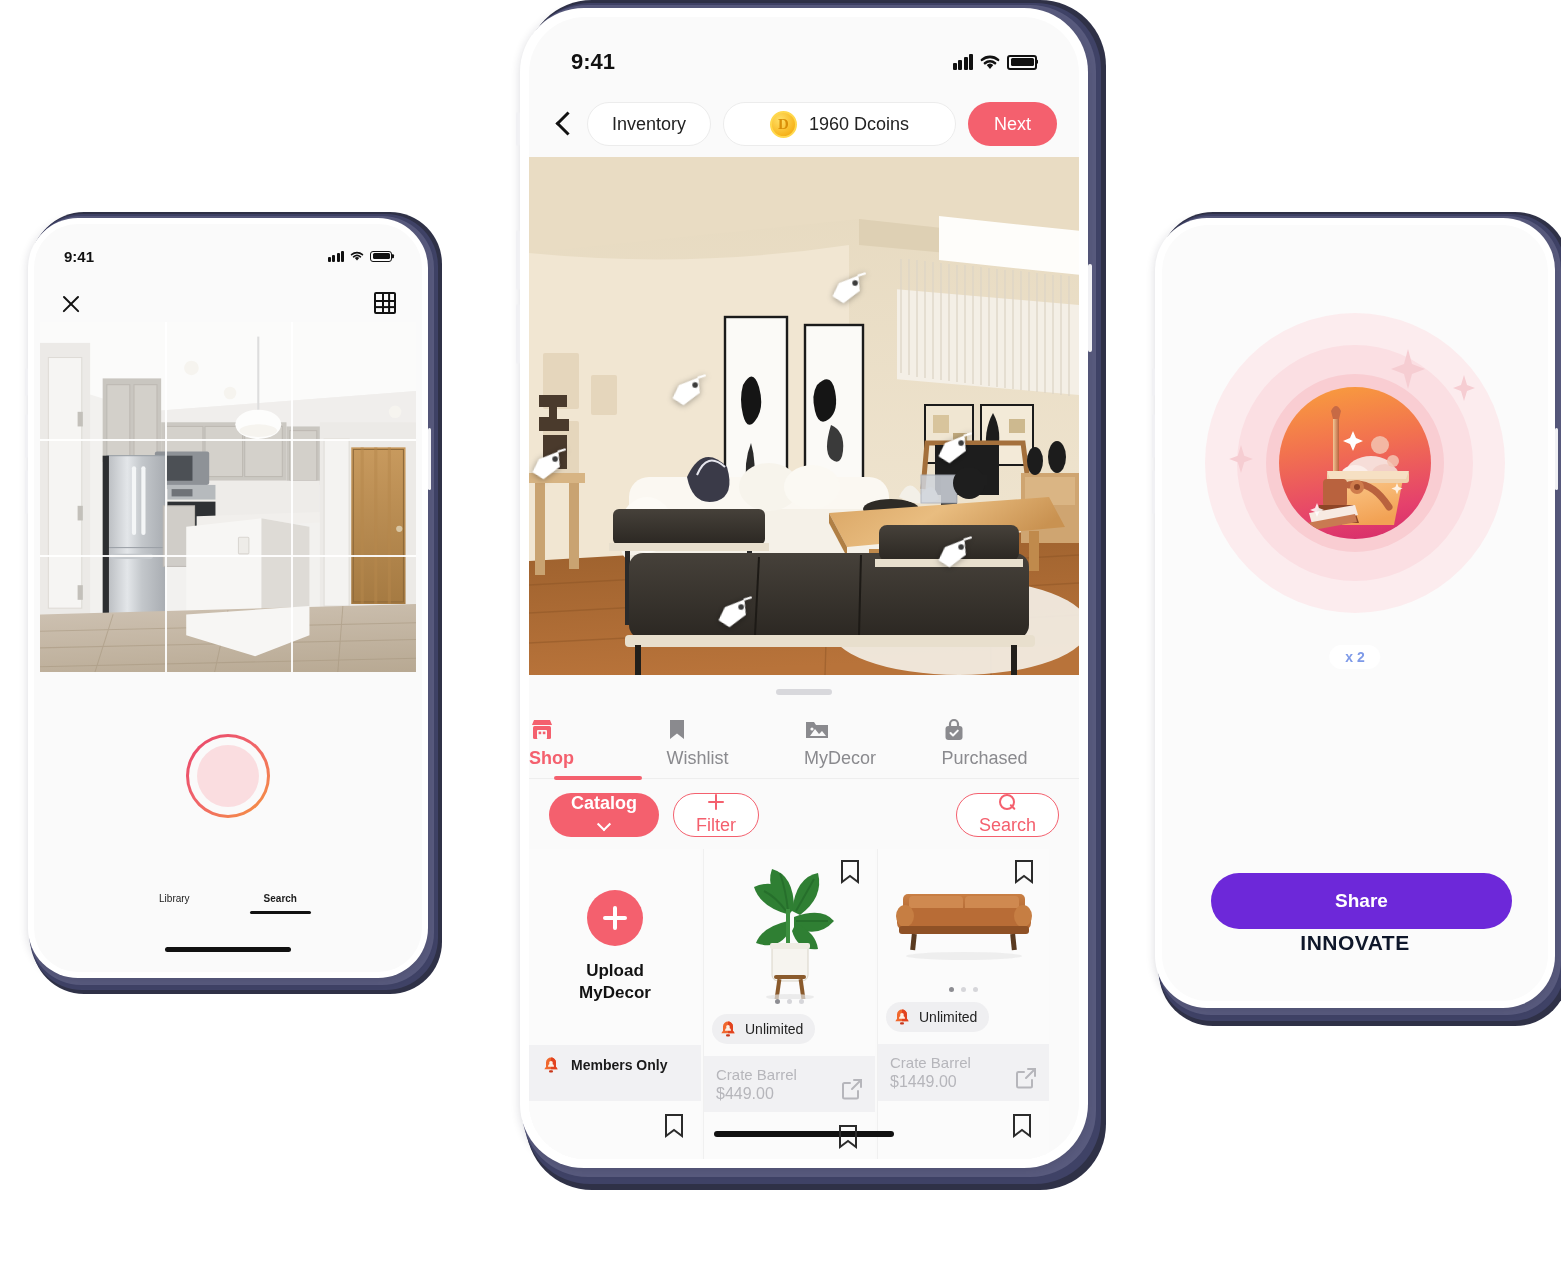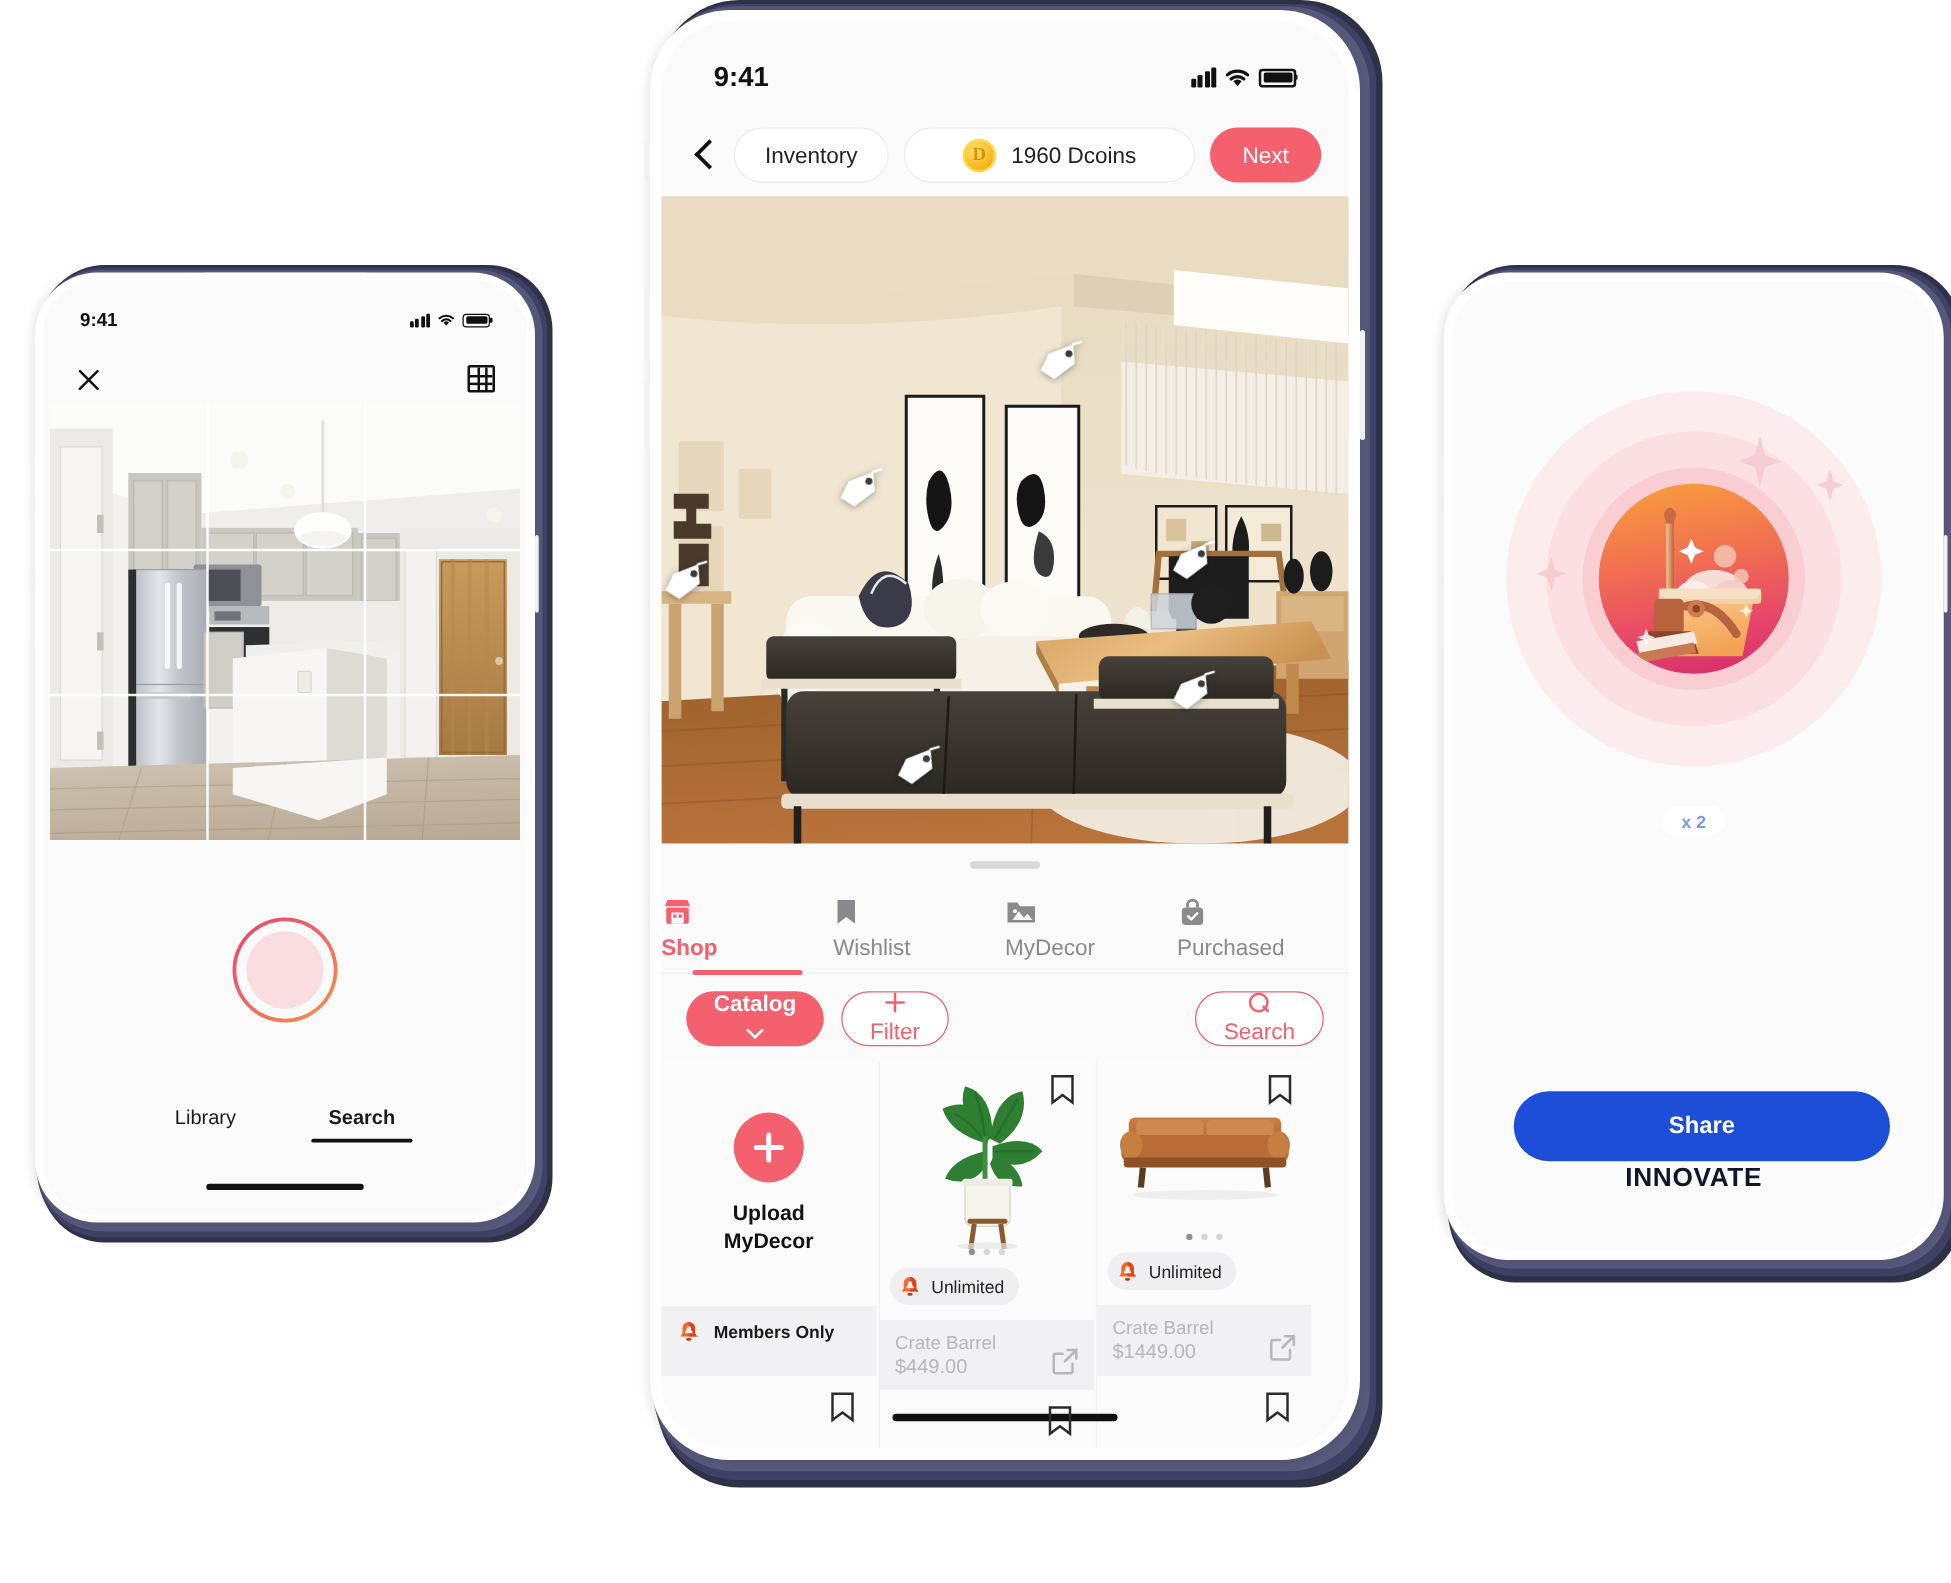--- a/index.html
+++ b/index.html
@@ -93,21 +93,21 @@
   .shutter { position:absolute; top: 510px; left:50%; transform:translateX(-50%);
     width: 84px; height: 84px; border-radius:50%;
     background: linear-gradient(135deg,#e8456b 0%, #f0636a 45%, #f5963f 100%);
     display:flex; align-items:center; justify-content:center; cursor:pointer; }
   .shutter::before { content:''; position:absolute; inset:3px; border-radius:50%; background:#fafafa; }
   .shutter i { position:relative; width: 62px; height: 62px; border-radius:50%;
     background:#fadde0; display:block; }
 
   .cam-modes { position:absolute; bottom: 58px; left:0; right:0;
     display:flex; justify-content:center; gap: 74px; }
-  .cam-mode { font-size: 16px; color:#1b1b1b; cursor:pointer; position:relative; padding-bottom: 10px; }
+  .cam-mode { font-size: 10px; color:#1b1b1b; cursor:pointer; position:relative; padding-bottom: 10px; }
   .cam-mode.active { font-weight: bold; }
   .cam-mode.active::after { content:''; position:absolute; left:-14px; right:-14px; bottom:0;
     height: 3px; background:#111; border-radius:2px; }
   #phone-left .home-indicator { bottom: 20px; width: 126px; height: 5px; }
 
   
   #phone-center { left: 520px; top: 8px; width: 568px; height: 1160px; }
   #phone-center .stack-layer { border-radius: 66px; }
   #phone-center .screen-frame { border-radius: 64px; }
   #phone-center .screen { inset: 9px; border-radius: 56px; }
@@ -226,21 +226,21 @@
   .sparkle { position:absolute; }
   .xpill { position:absolute; top: 332px; left:50%; transform:translateX(-50%);
     background:#fff; border-radius: 14px; padding: 4px 16px;
     font-size: 14px; font-weight:bold; color:#7e9ae8; }
 
   .innovate-title { position:absolute; top: 706px; left:0; right:0; text-align:center;
     font-size: 21px; font-weight:bold; letter-spacing: .5px; color:#0f172a; }
   .innovate-desc { position:absolute; top: 756px; left: 34px; right: 34px; text-align:center;
     font-size: 18px; color:#1f1f1f; line-height: 1.55; }
   .btn-share { position:absolute; bottom: 72px; left: 49px; right: 36px; height: 56px;
-    background:#1d4ed8; color:#fff; border:none; border-radius: 28px;
+    background:#6d28d9; color:#fff; border:none; border-radius: 28px;
     font-size: 19px; font-weight:bold; cursor:pointer; }
 </style>
 </head>
 <body>
 
 <div class="stage">
 
   <div class="phone" id="phone-left">
     <div class="stack-layer dark" style="inset:-6px -14px -16px 4px;"></div>
     <div class="stack-layer" style="inset:-4px -10px -12px 2px;"></div>

